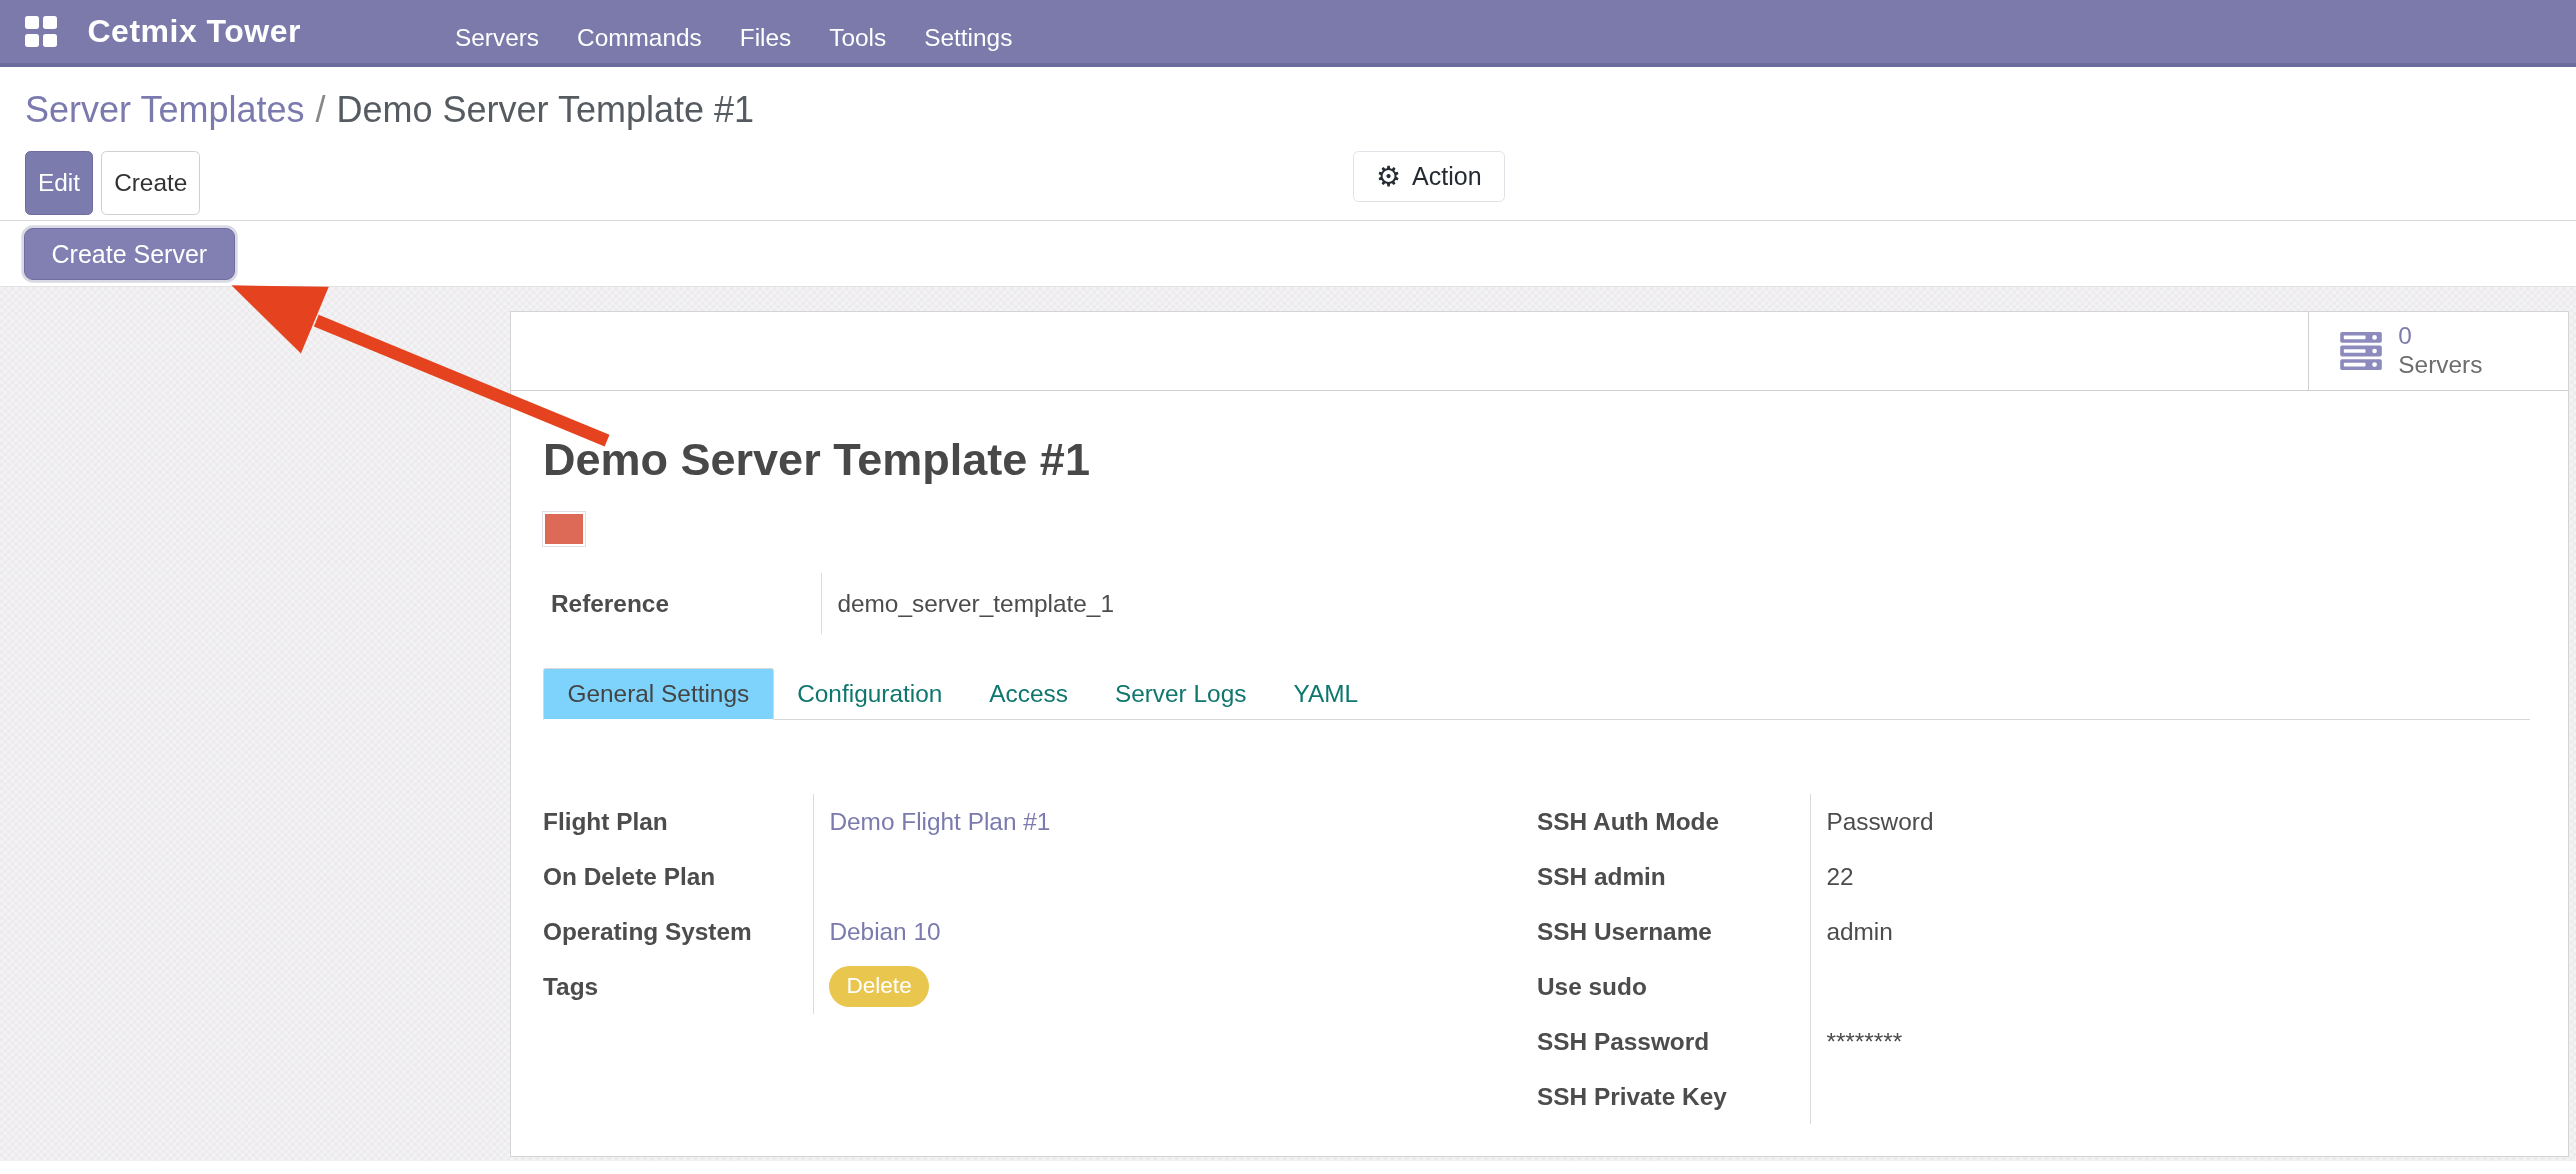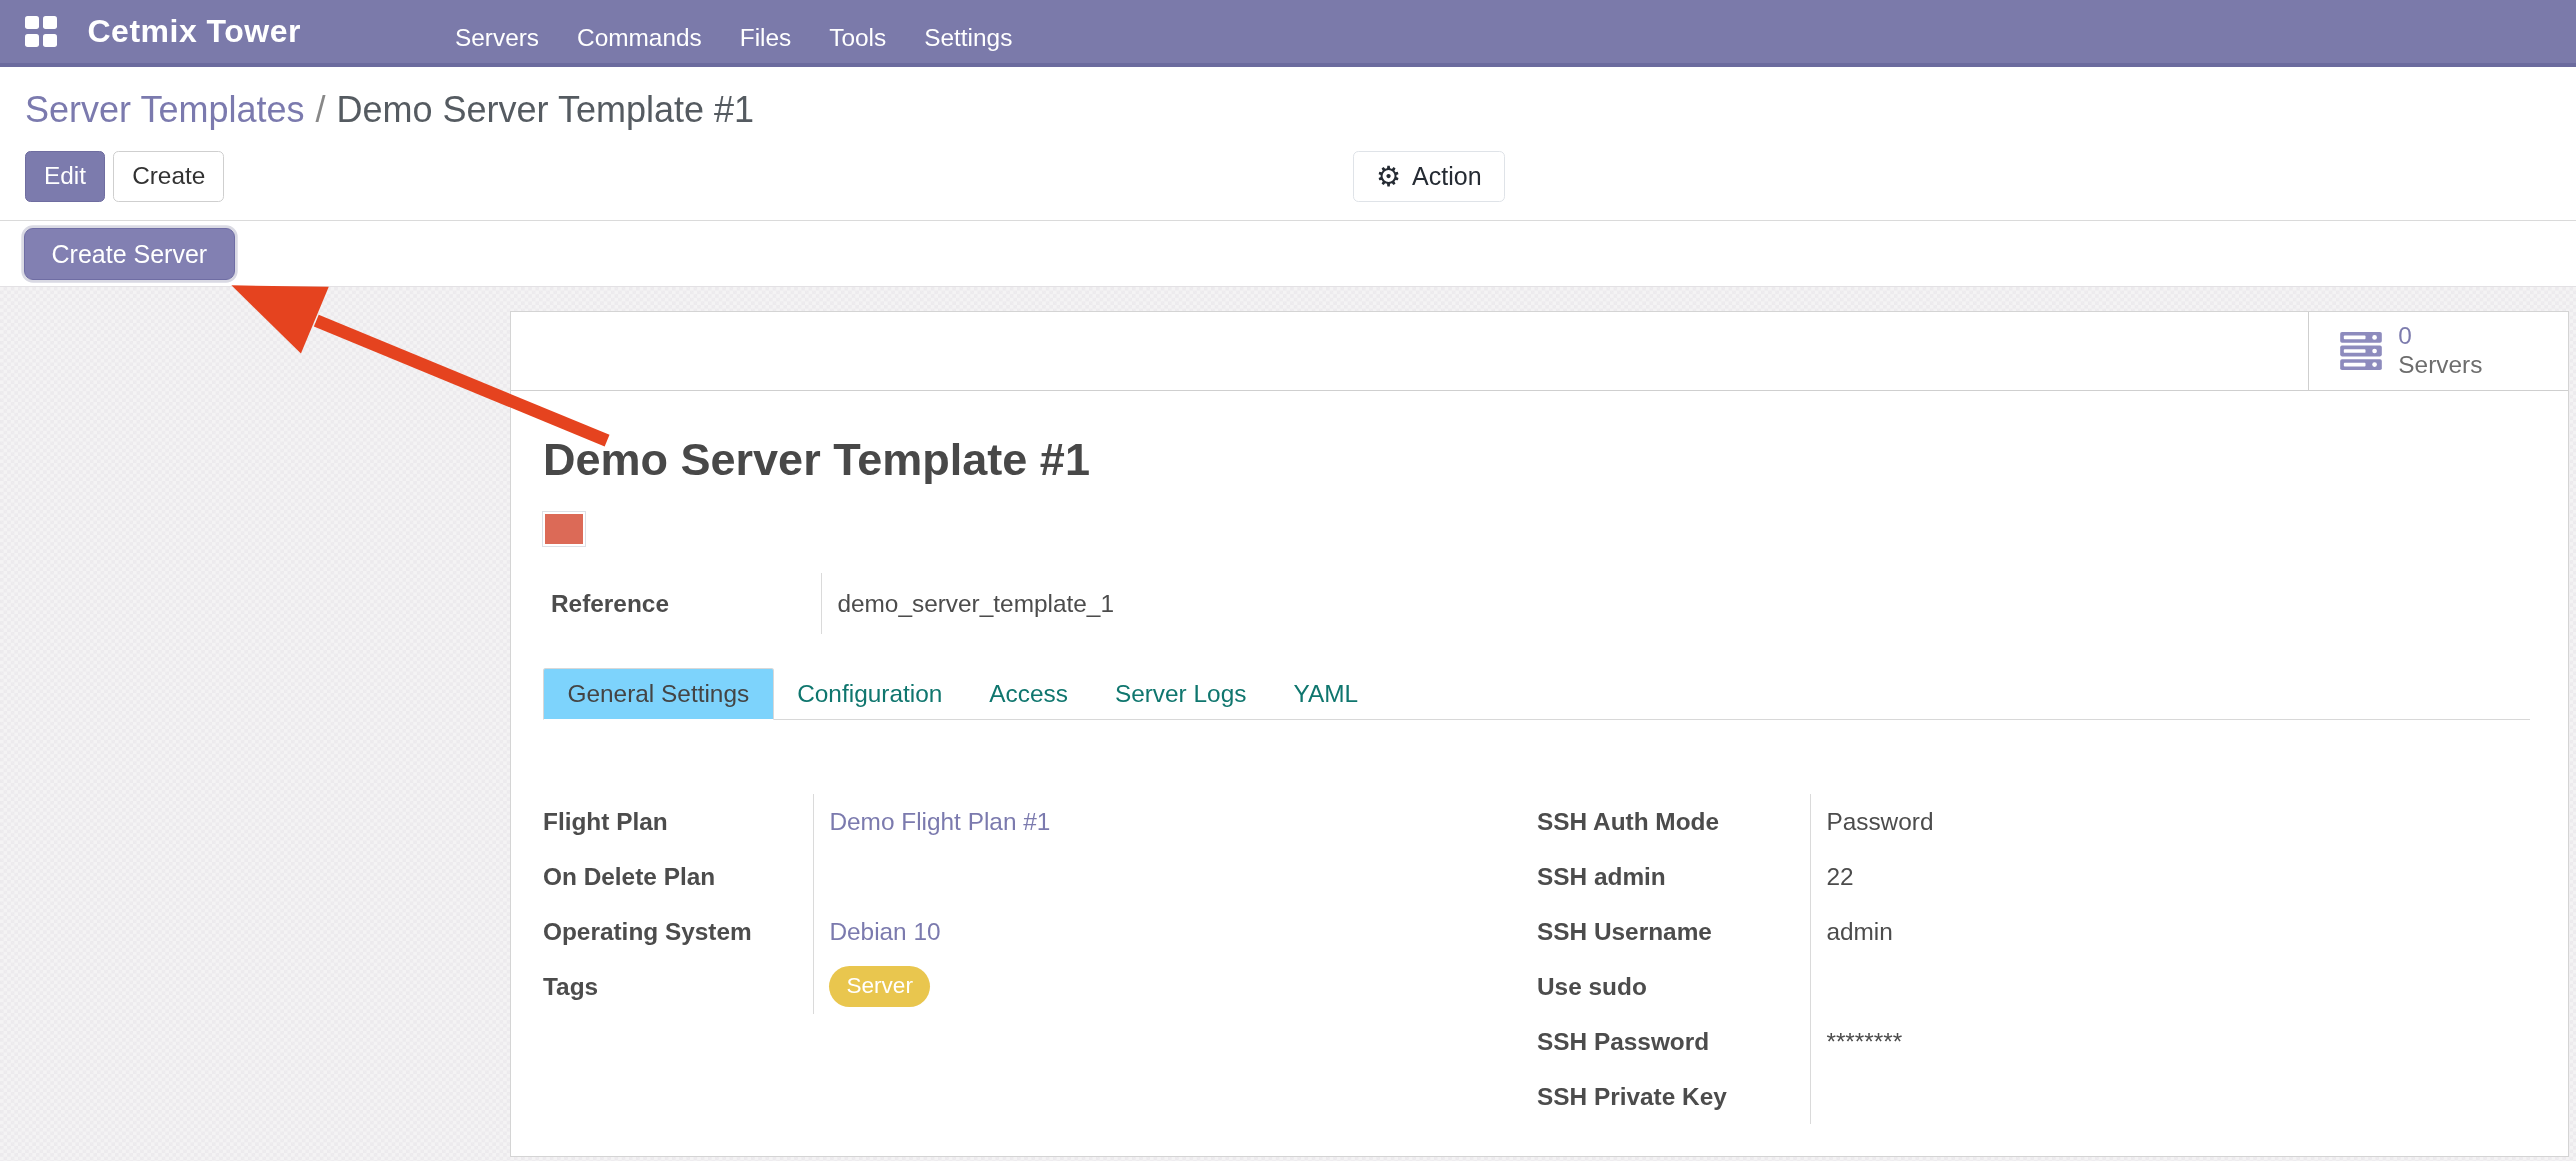--- a/index.html
+++ b/index.html
@@ -17,21 +17,21 @@
   .nav-item { color:#fff; font-size:24.4px; cursor:pointer; white-space:nowrap; }
 
   
   .control-panel { position:relative; height:154px; background:#fff; padding:25px 0 0 25px;
                    border-bottom:1.8px solid #dadada; }
   .breadcrumb { font-size:36px; line-height:36px; }
   .breadcrumb .parent { color:#7b7aae; cursor:pointer; }
   .breadcrumb .sep { color:#888; margin:0 11px; }
   .breadcrumb .current { color:#555b61; }
   .cp-buttons { margin-top:22.6px; display:flex; gap:8.1px; }
-  .btn { font-size:24.4px; height:51px; padding:0 18px; border-radius:5.4px; border:0.9px solid transparent;
+  .btn { font-size:24.4px; height:64px; padding:0 12px; border-radius:5.4px; border:0.9px solid transparent;
          display:inline-flex; align-items:center; cursor:pointer; background:#fff;
          font-family:"Liberation Sans", sans-serif; }
   .btn-edit { background:#7c7bad; border-color:#6f6da0; color:#fff; }
   .btn-create { border-color:#cfcfcf; color:#333; }
   .btn-action { position:absolute; left:1353px; top:84px; height:51px; padding:0 22px;
                 border:1.8px solid #dfe3e8; border-radius:5.4px; color:#252b33; font-size:25px;
                 display:flex; align-items:center; gap:11px; background:#fff; cursor:pointer; }
   .gear { font-size:28px; line-height:1; color:#252b33; }
 
   
@@ -183,21 +183,21 @@
               <a class="link">Demo Flight Plan #1</a>
             </div>
             <div class="cell label">On Delete Plan</div>
             <div class="cell value"></div>
             <div class="cell label">Operating System</div>
             <div class="cell value">
               <a class="link">Debian 10</a>
             </div>
             <div class="cell label">Tags</div>
             <div class="cell value">
-              <span class="tag">Server</span>
+              <span class="tag">Delete</span>
             </div>
           </div>
 
           <div class="group group-right">
             <div class="cell label">SSH Auth Mode</div>
             <div class="cell value">Password</div>
             <div class="cell label">SSH admin</div>
             <div class="cell value">22</div>
             <div class="cell label">SSH Username</div>
             <div class="cell value">admin</div>

